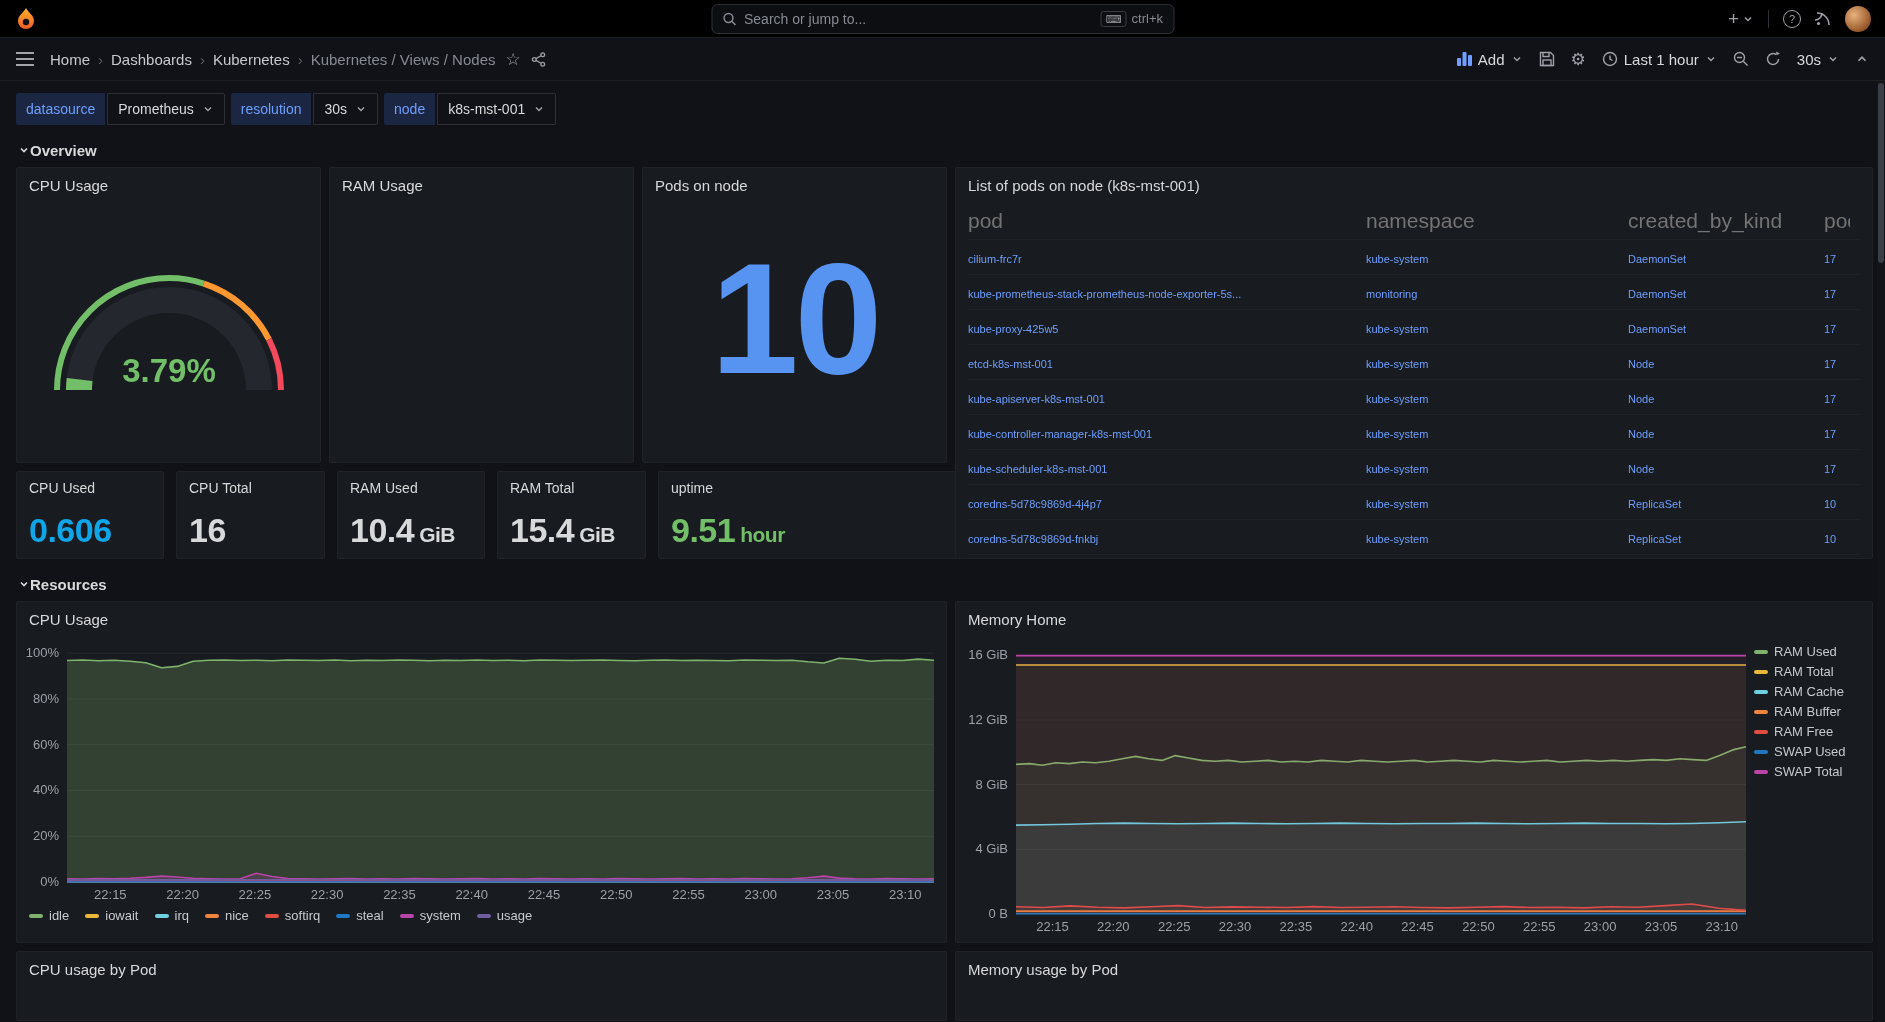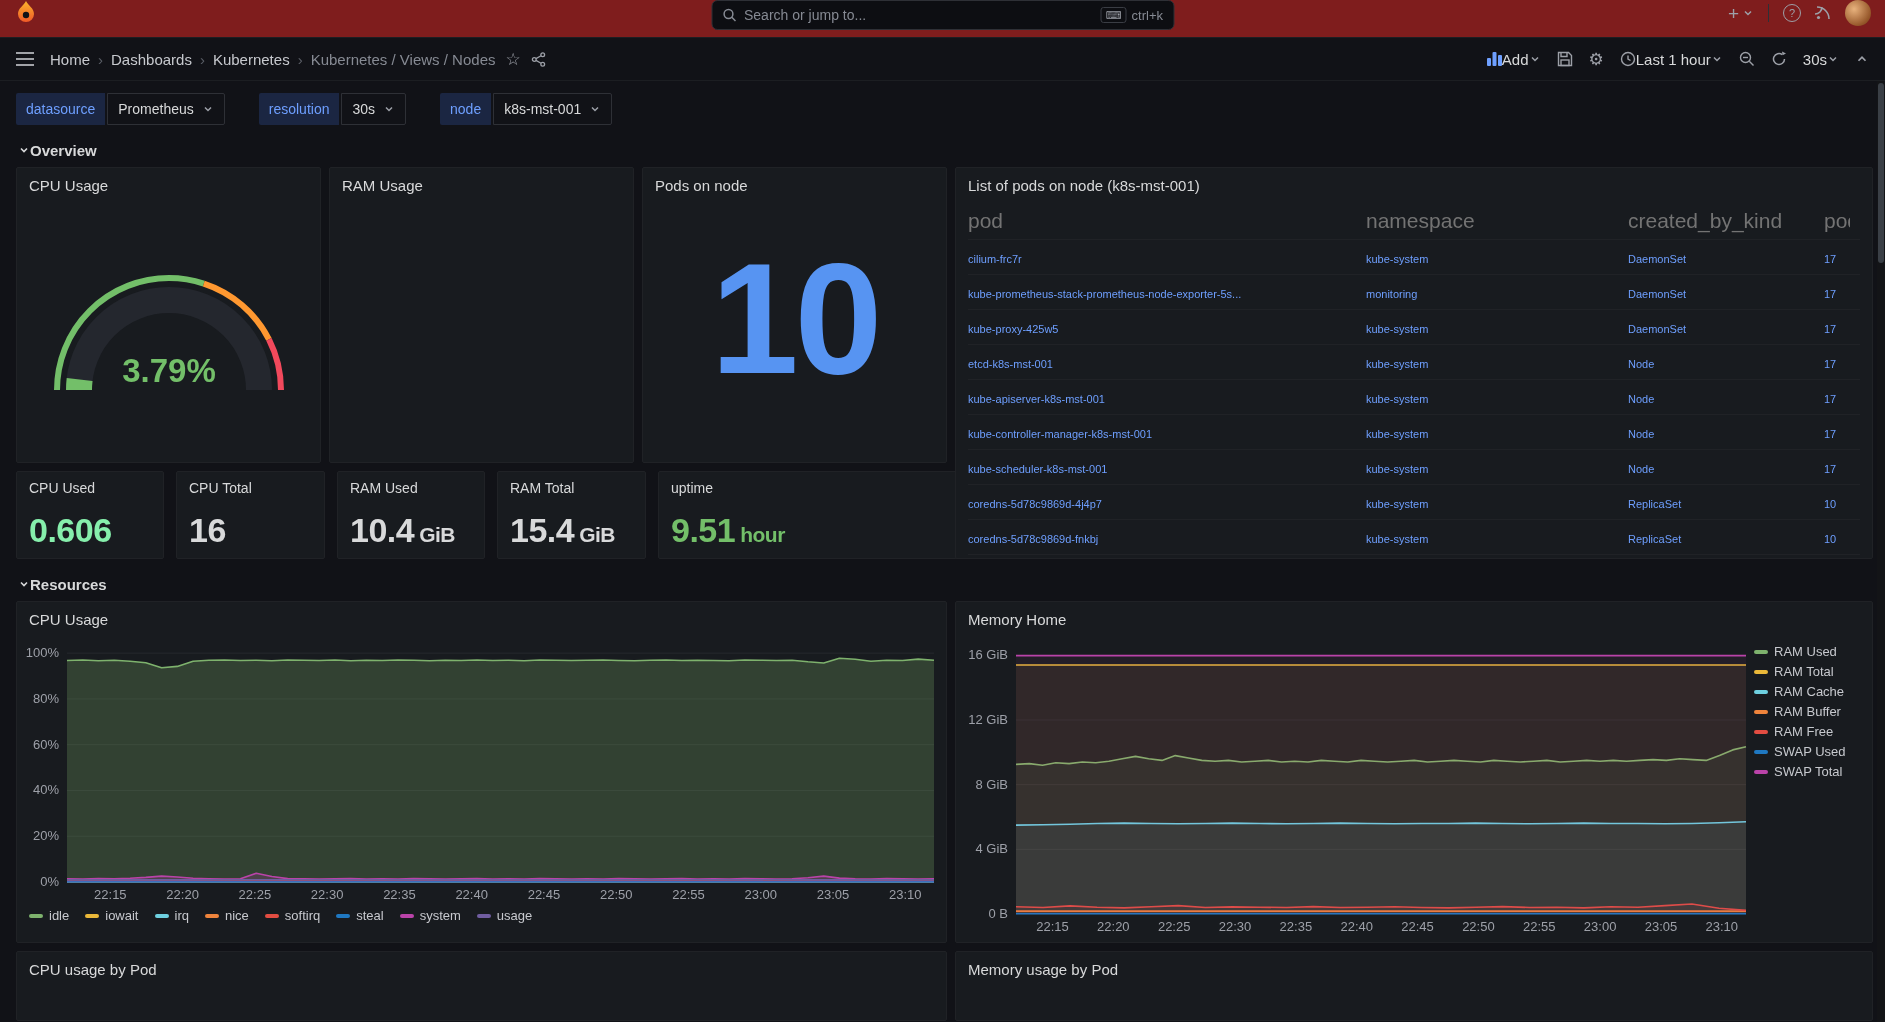--- a/index.html
+++ b/index.html
@@ -2,51 +2,51 @@
 <html><head>
 <meta charset="utf-8">
 <style>
   *{box-sizing:border-box;margin:0;padding:0}
   html,body{width:1885px;height:1022px;overflow:hidden}
   body{background:#111217;color:#ccccdc;font-family:"Liberation Sans",sans-serif;font-size:15px}
   svg{display:block}
   svg text{font-family:"Liberation Sans",sans-serif}
 
   
-  .topbar{height:38px;display:flex;align-items:flex-start;padding:0 14px;background:#7f1d1d;border-bottom:1px solid #1c1e22;position:relative}
+  .topbar{height:38px;display:flex;align-items:center;padding:12px 14px;background:#000000;border-bottom:1px solid #1c1e22;position:relative}
   .tb-left{display:flex;align-items:center;width:40px}
   .searchbox{position:absolute;left:50%;transform:translateX(-50%);width:463px;height:30px;background:#0d0e12;border:1px solid #2e3036;border-radius:6px;display:flex;align-items:center;padding:0 10px;gap:8px}
   .searchbox input{flex:1;background:transparent;border:none;outline:none;color:#c7c9ce;font-size:14px;font-family:"Liberation Sans",sans-serif}
   .searchbox input::placeholder{color:#868a93}
   .kbd{display:flex;align-items:center;gap:5px;color:#868a93;font-size:13px;white-space:nowrap}
   .kbd .keycap{border:1px solid #3a3d44;border-radius:3px;padding:0 4px;font-size:11px;line-height:14px;color:#9da0a8}
   .tb-right{margin-left:auto;display:flex;align-items:center;gap:14px}
   .tb-divider{width:1px;height:18px;background:#2e3036}
   .icon-btn{display:flex;align-items:center;gap:3px;color:#9da0a8;cursor:pointer}
   .help-circle{width:18px;height:18px;border:1.5px solid #9da0a8;border-radius:50%;display:flex;align-items:center;justify-content:center;font-size:11px;color:#9da0a8}
   .avatar{width:26px;height:26px;border-radius:50%;background:radial-gradient(circle at 35% 35%,#e8b27d,#96572a 70%,#6b3a18)}
   .plus-glyph{font-size:19px;line-height:19px;color:#9da0a8}
 
   
   .navbar{height:43px;display:flex;align-items:center;padding:0 16px;background:#111217;border-bottom:1px solid #1c1e22;gap:10px}
   .crumbs{display:flex;align-items:center;gap:8px;margin-left:6px}
   .crumb{color:#c7c9ce;font-size:15px;cursor:pointer;white-space:nowrap}
   .crumb.current{color:#868a93;cursor:default}
   .crumb-sep{color:#5a5e66;font-size:15px}
   .nav-right{margin-left:auto;display:flex;align-items:center;gap:16px}
-  .nav-item{display:flex;align-items:center;color:#c7c9ce;font-size:15px;white-space:nowrap;cursor:pointer}
+  .nav-item{display:flex;align-items:center;gap:6px;color:#c7c9ce;font-size:15px;white-space:nowrap;cursor:pointer}
   .nav-item .lbl{color:#d8d9da}
 
   
   .scrollarea{height:941px;overflow:hidden;padding:0 12px 0 16px}
   .scrollbar{position:fixed;top:81px;right:0;width:8px;bottom:0;background:#131417}
   .scrollbar .thumb{position:absolute;top:2px;left:1px;width:6px;height:180px;border-radius:3px;background:#3a3f46}
 
   
-  .varrow{height:52px;display:flex;align-items:center;gap:34px;padding-top:4px}
+  .varrow{height:52px;display:flex;align-items:center;gap:6px;padding-top:4px}
   .var{display:flex;align-items:stretch;height:32px}
   .var-label{display:flex;align-items:center;padding:0 10px;background:#1b2642;color:#6e9fff;font-size:14px;border-radius:2px 0 0 2px}
   .var-value{display:flex;align-items:center;gap:8px;padding:0 10px;background:#111217;border:1px solid #2e3036;color:#d8d9da;font-size:14px;border-radius:0 2px 2px 0;margin-left:2px;cursor:pointer}
 
   
   .section-header{height:34px;display:flex;align-items:center;gap:0;color:#d8d9da;font-weight:bold;font-size:15px;cursor:pointer;padding-left:2px}
 
   
   .panel{background:#181b1f;border:1px solid #202226;border-radius:2px;position:relative}
   .panel-title{display:flex;justify-content:flex-start;align-items:center;height:34px;padding:0 12px;font-size:15px;color:#d8d9da;cursor:pointer;white-space:nowrap;overflow:hidden}
@@ -295,21 +295,21 @@
           <div class="panel-title">RAM Usage</div>
         </div>
         <div class="panel">
           <div class="panel-title">Pods on node</div>
           <div class="big-number" style="color: rgb(87, 148, 242);">10</div>
         </div>
       </div>
       <div class="stats-row">
         <div class="panel">
           <div class="stat-title">CPU Used</div>
-          <div class="stat-value" style="color: #86efac;"><span>0.606</span><span class="unit"></span></div>
+          <div class="stat-value" style="color: #0ea5e9;"><span>0.606</span><span class="unit"></span></div>
         </div>
         <div class="panel">
           <div class="stat-title">CPU Total</div>
           <div class="stat-value" style="color: rgb(216, 217, 218);"><span>16</span><span class="unit"></span></div>
         </div>
         <div class="panel">
           <div class="stat-title">RAM Used</div>
           <div class="stat-value" style="color: rgb(216, 217, 218);"><span>10.4</span><span class="unit">GiB</span></div>
         </div>
         <div class="panel">

